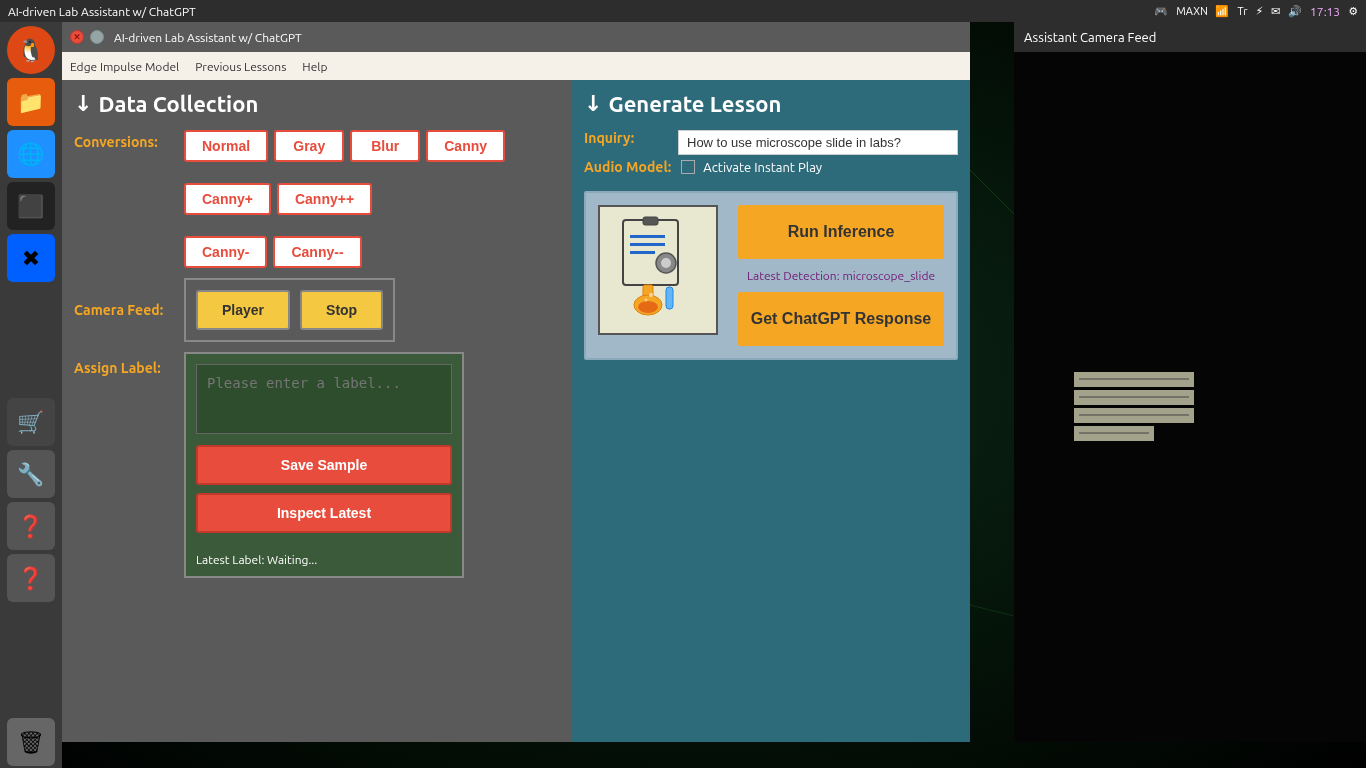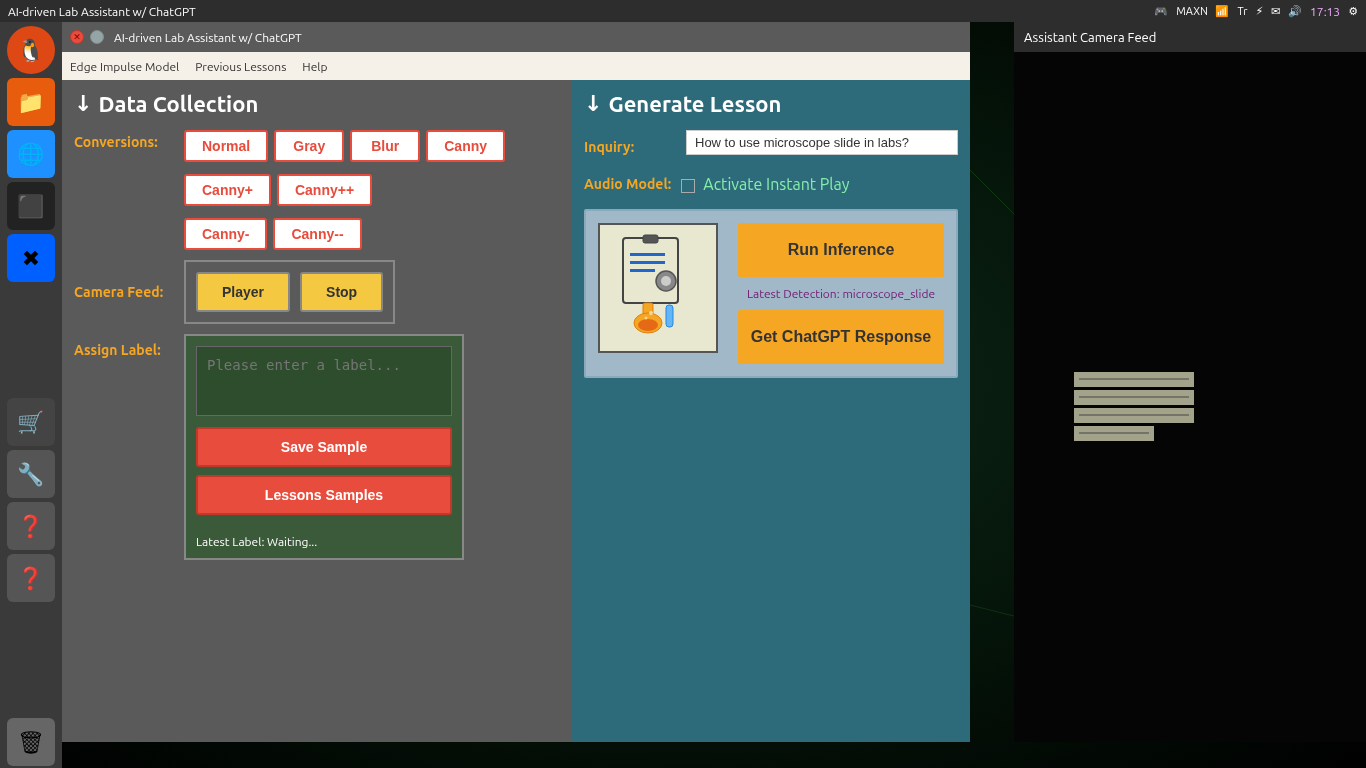--- a/index.html
+++ b/index.html
@@ -212,21 +212,21 @@
       color: #f5a623;
       font-size: 14px;
       font-weight: bold;
       padding-top: 4px;
       min-width: 100px;
     }
 
     .conversions-buttons {
       display: flex;
       flex-direction: column;
-      gap: 12px;
+      gap: 21px;
     }
 
     .conv-row {
       display: flex;
       gap: 6px;
     }
 
     .conv-btn {
       padding: 6px 16px;
       background: white;
@@ -344,23 +344,23 @@
 
     
     .panel-right {
       flex: 1;
       background: #2d6a7a;
       padding: 10px 12px;
     }
 
     .inquiry-row {
       display: flex;
-      align-items: flex-end;
-      gap: 22px;
-      margin-bottom: 20px;
+      align-items: flex-start;
+      gap: 14px;
+      margin-bottom: 4px;
     }
 
     .inquiry-label {
       color: #f5a623;
       font-size: 14px;
       font-weight: bold;
       min-width: 80px;
     }
 
     .inquiry-input {
@@ -384,22 +384,22 @@
       color: #f5a623;
       font-size: 14px;
       font-weight: bold;
       min-width: 80px;
     }
 
     .audio-checkbox-area {
       display: flex;
       align-items: flex-end;
       gap: 8px;
-      color: #86efac;
-      font-size: 16px;
+      color: #ffffff;
+      font-size: 13px;
     }
 
     .audio-checkbox {
       width: 14px;
       height: 14px;
       border: 1px solid #aaa;
       background: #2d6a7a;
       cursor: pointer;
     }
 
@@ -629,21 +629,21 @@
           <button class="cam-btn">Player</button>
           <button class="cam-btn">Stop</button>
         </div>
       </div>
 
       <div class="assign-label-section">
         <div class="assign-label-text">Assign Label:</div>
         <div class="assign-box">
           <textarea class="label-input" placeholder="Please enter a label..." style=""></textarea>
           <button class="save-sample-btn">Save Sample</button>
-          <button class="inspect-samples-btn">Lessons Samples</button>
+          <button class="inspect-samples-btn">Inspect Latest</button>
           <div class="latest-label">Latest Label: Waiting...</div>
         </div>
       </div>
     </div>
 
     <div class="panel-right">
       <div class="section-title">
         <span>↓</span>
         <span>Generate Lesson</span>
       </div>

